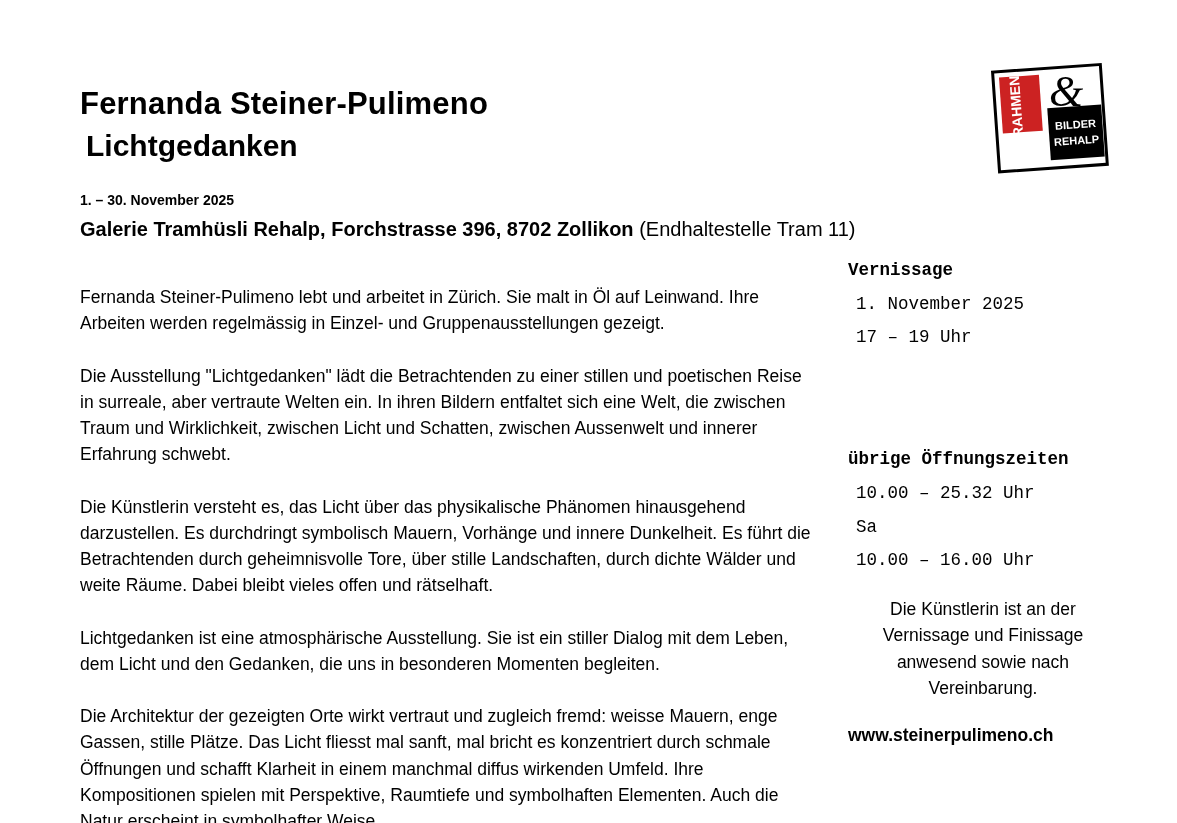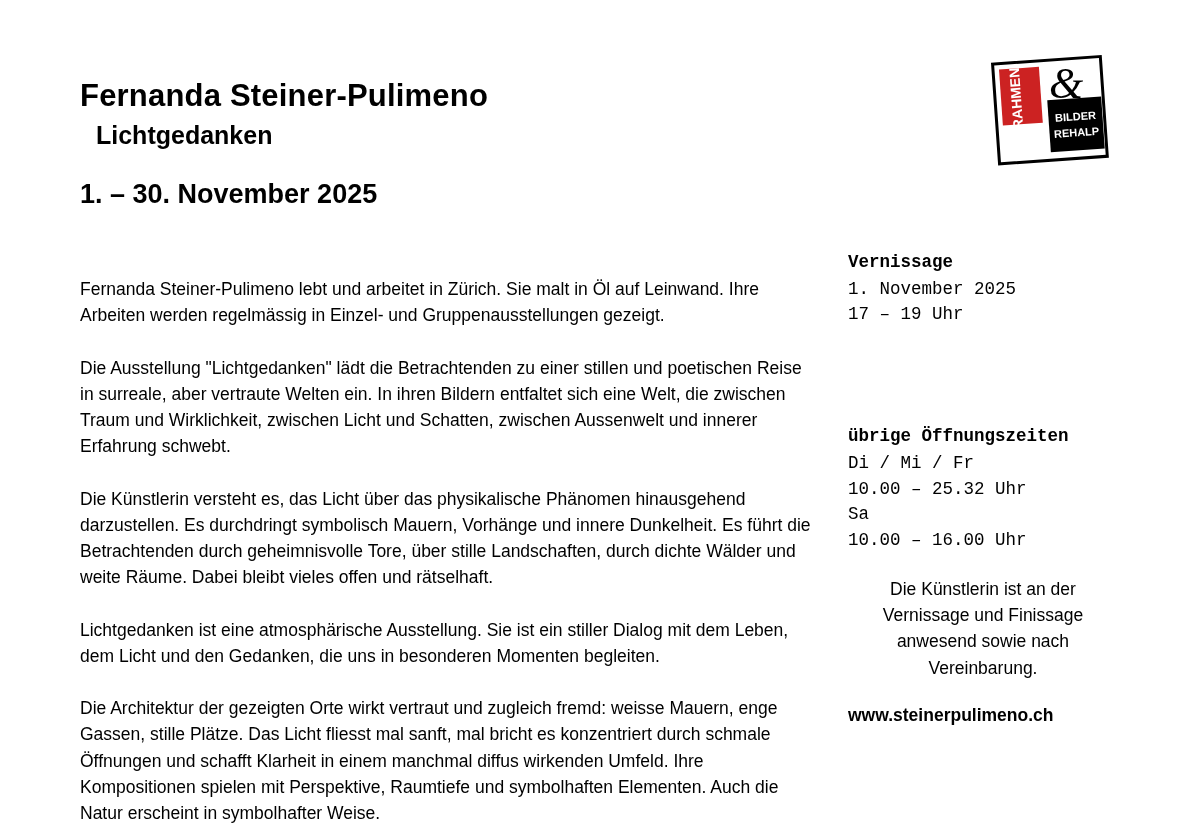--- a/index.html
+++ b/index.html
@@ -11,47 +11,47 @@
     width: 1177px;
     height: 823px;
     font-family: "Liberation Sans", sans-serif;
     color: #000000;
     position: relative;
     overflow: hidden;
   }
 
   .page {
     position: absolute;
-    left: 0; top: 0;
+    left: 0; top: 8px;
     width: 1177px;
     height: 742px;
   }
 
   
   .header {
     position: absolute;
     left: 80px;
     top: 78px;
     width: 880px;
   }
   .artist-name {
     font-size: 31px;
     font-weight: bold;
     letter-spacing: 0.2px;
     line-height: 1.15;
     margin: 0;
   }
   .exhibition-title {
-    font-size: 25px;
+    font-size: 30px;
     font-weight: bold;
     line-height: 1.2;
-    margin: 6px 0 0 16px;
+    margin: 6px 0 0 6px;
   }
   .date-line {
-    font-size: 27px;
+    font-size: 14px;
     font-weight: bold;
     margin: 28px 0 3px 0;
     line-height: 1.2;
   }
   .venue-line {
     font-size: 20px;
     margin: 9px 0 0 0;
     line-height: 1.25;
   }
   .venue-line .venue-bold {
@@ -99,21 +99,21 @@
   }
   .side-block {
     margin-bottom: 22px;
     font-family: Liberation Mono, monospace;
   }
   .side-heading {
     font-weight: bold;
     margin: 0 0 1px 0;
   }
   .side-line {
-    margin: 0;
+    margin: 8px;
   }
   .side-note {
     margin: 0 0 22px 0;
     line-height: 1.5;
     text-align: center;
   }
   .side-url {
     font-weight: bold;
     margin: 0;
   }
@@ -121,20 +121,21 @@
 </style>
 </head>
 <body>
 
 <div class="page">
 
   <div class="header">
     <h1 class="artist-name">Fernanda Steiner-Pulimeno</h1>
     <h2 class="exhibition-title">Lichtgedanken</h2>
     <p class="date-line">1. – 30. November 2025</p>
+    <p class="venue-line"><span class="venue-bold">Galerie Tramhüsli Rehalp, Forchstrasse 396, 8702 Zollikon</span><span class="venue-normal"> (Endhaltestelle Tram 11)</span></p>
   </div>
 
   <div class="logo">
     <svg width="125" height="118" viewBox="0 0 125 118" xmlns="http://www.w3.org/2000/svg">
 
       <g transform="rotate(-4 62 59)">
         <rect x="6" y="8" width="108" height="100" fill="none" stroke="#000000" stroke-width="3"></rect>
       </g>
 
       <g transform="rotate(-4 62 59)">
@@ -170,21 +171,20 @@
 
     <div class="gap-lg"></div>
 
     <div class="side-block">
     </div>
 
     <div class="gap-lg"></div>
 
     <div class="side-block">
       <p class="side-heading">übrige Öffnungszeiten</p>
-      <p class="side-line">Di / Mi / Fr</p>
       <p class="side-line">10.00 – 25.32 Uhr</p>
       <p class="side-line">Sa</p>
       <p class="side-line">10.00 – 16.00 Uhr</p>
     </div>
 
     <p class="side-note">Die Künstlerin ist an der Vernissage und Finissage anwesend sowie nach Vereinbarung.</p>
 
     <p class="side-url">www.steinerpulimeno.ch</p>
   </div>
 

